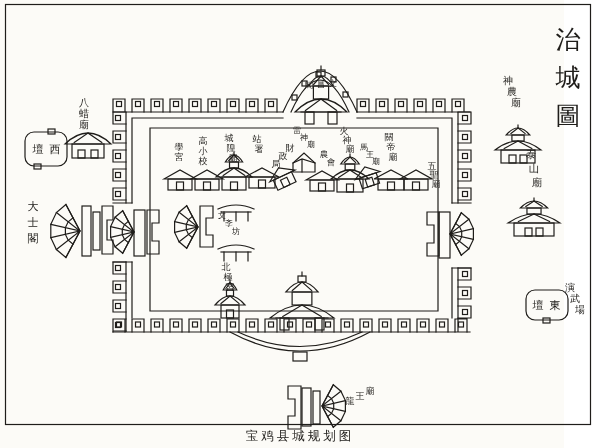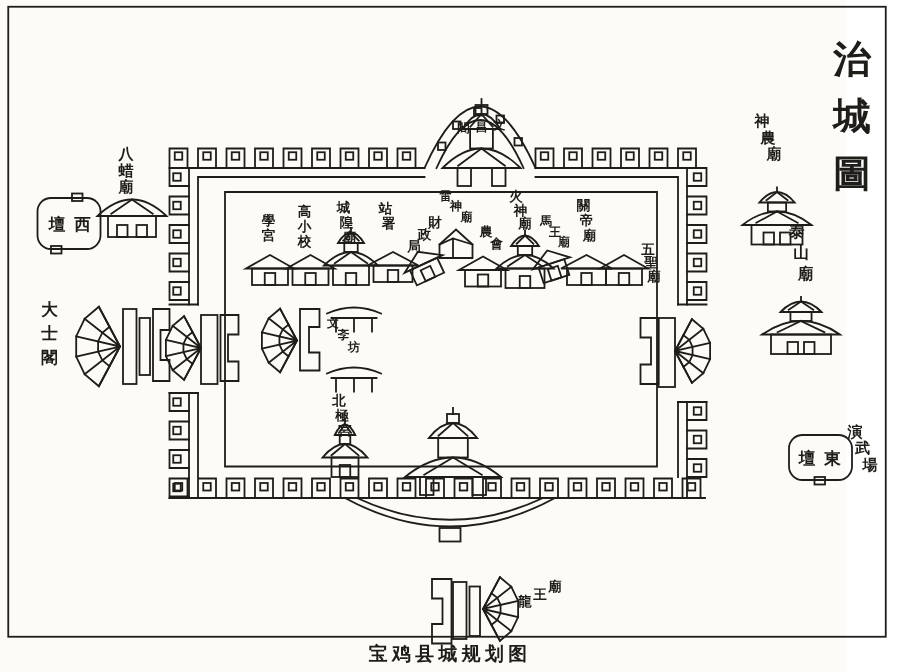--- a/index.html
+++ b/index.html
@@ -1,18 +1,18 @@
 <!DOCTYPE html>
 <html lang="zh" style="--ink: #1f1d1a; --paper: #fcfbf7;"><head>
 <meta charset="utf-8">
 <style>
   :root{ --ink:#1f1d1a; --paper:#fcfbf7; }
   html,body{ margin:0; padding:0; background:#ffffff; }
   #stage{ width:564px; height:448px; position:relative; background:var(--paper);
-          font-family:"DejaVu Sans", sans-serif;font-weight:bold; }
+          font-family:"DejaVu Sans", sans-serif; }
   svg path, svg rect{ stroke:var(--ink); stroke-width:1.2; fill:none;
           stroke-linecap:square; stroke-linejoin:miter; }
   svg text{ fill:var(--ink); stroke:none; font-family:"DejaVu Sans", sans-serif; }
 </style>
 </head>
 <body>
 
 <div id="stage">
 <svg width="600" height="448" viewBox="0 0 600 448">
 

